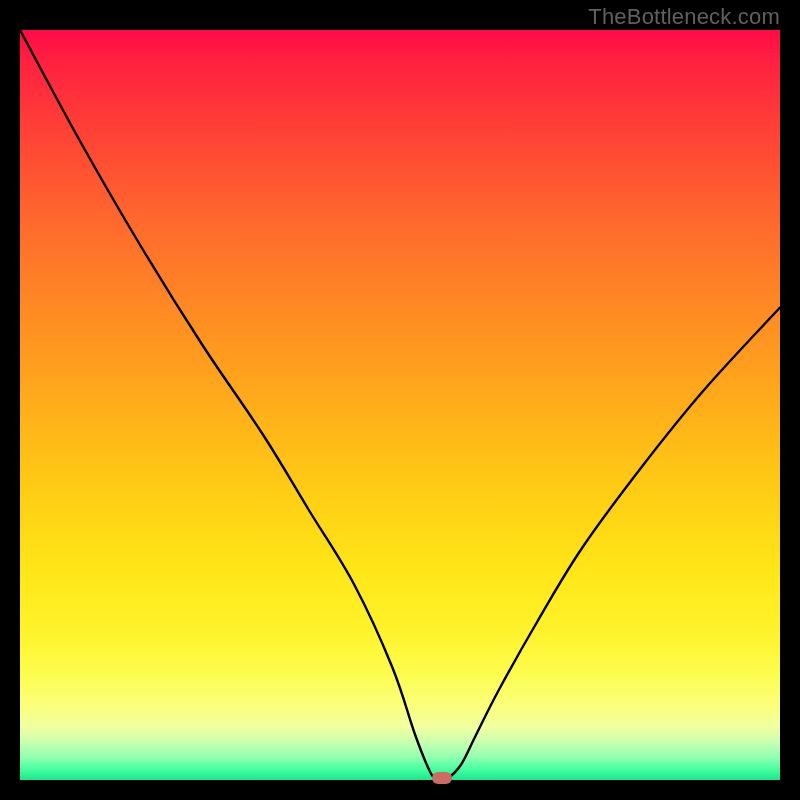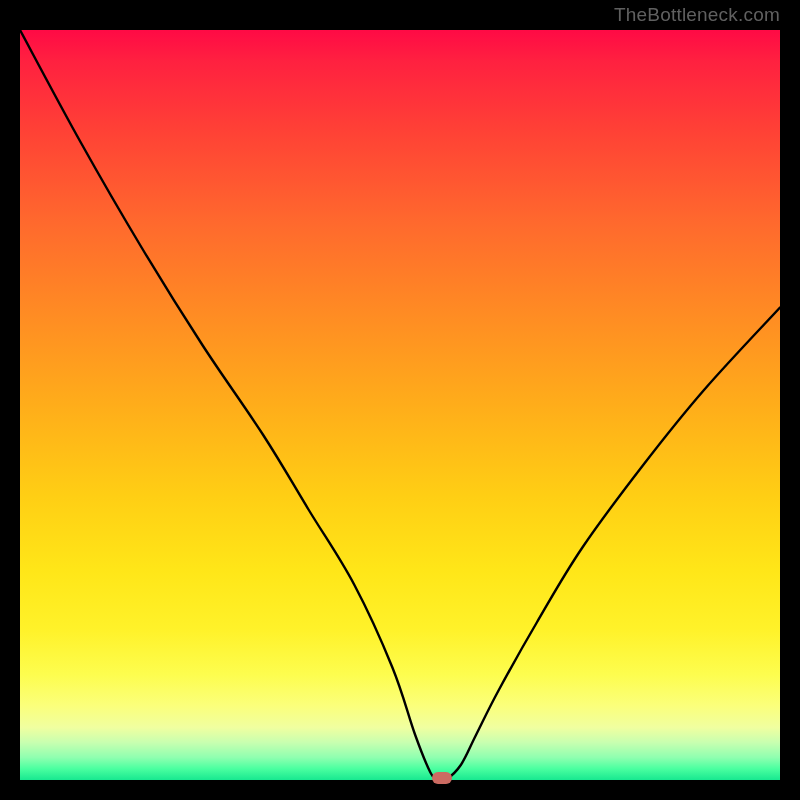--- a/index.html
+++ b/index.html
@@ -8,21 +8,21 @@
     width: 800px;
     height: 800px;
     background: #000;
     position: relative;
   }
   .watermark {
     position: absolute;
     top: 4px;
     right: 20px;
     font-family: Arial, Helvetica, sans-serif;
-    font-size: 19px;
+    font-size: 22px;
     color: #606060;
     font-weight: 500;
     letter-spacing: 0.2px;
   }
   .plot {
     position: absolute;
     left: 20px;
     top: 30px;
     width: 760px;
     height: 750px;

